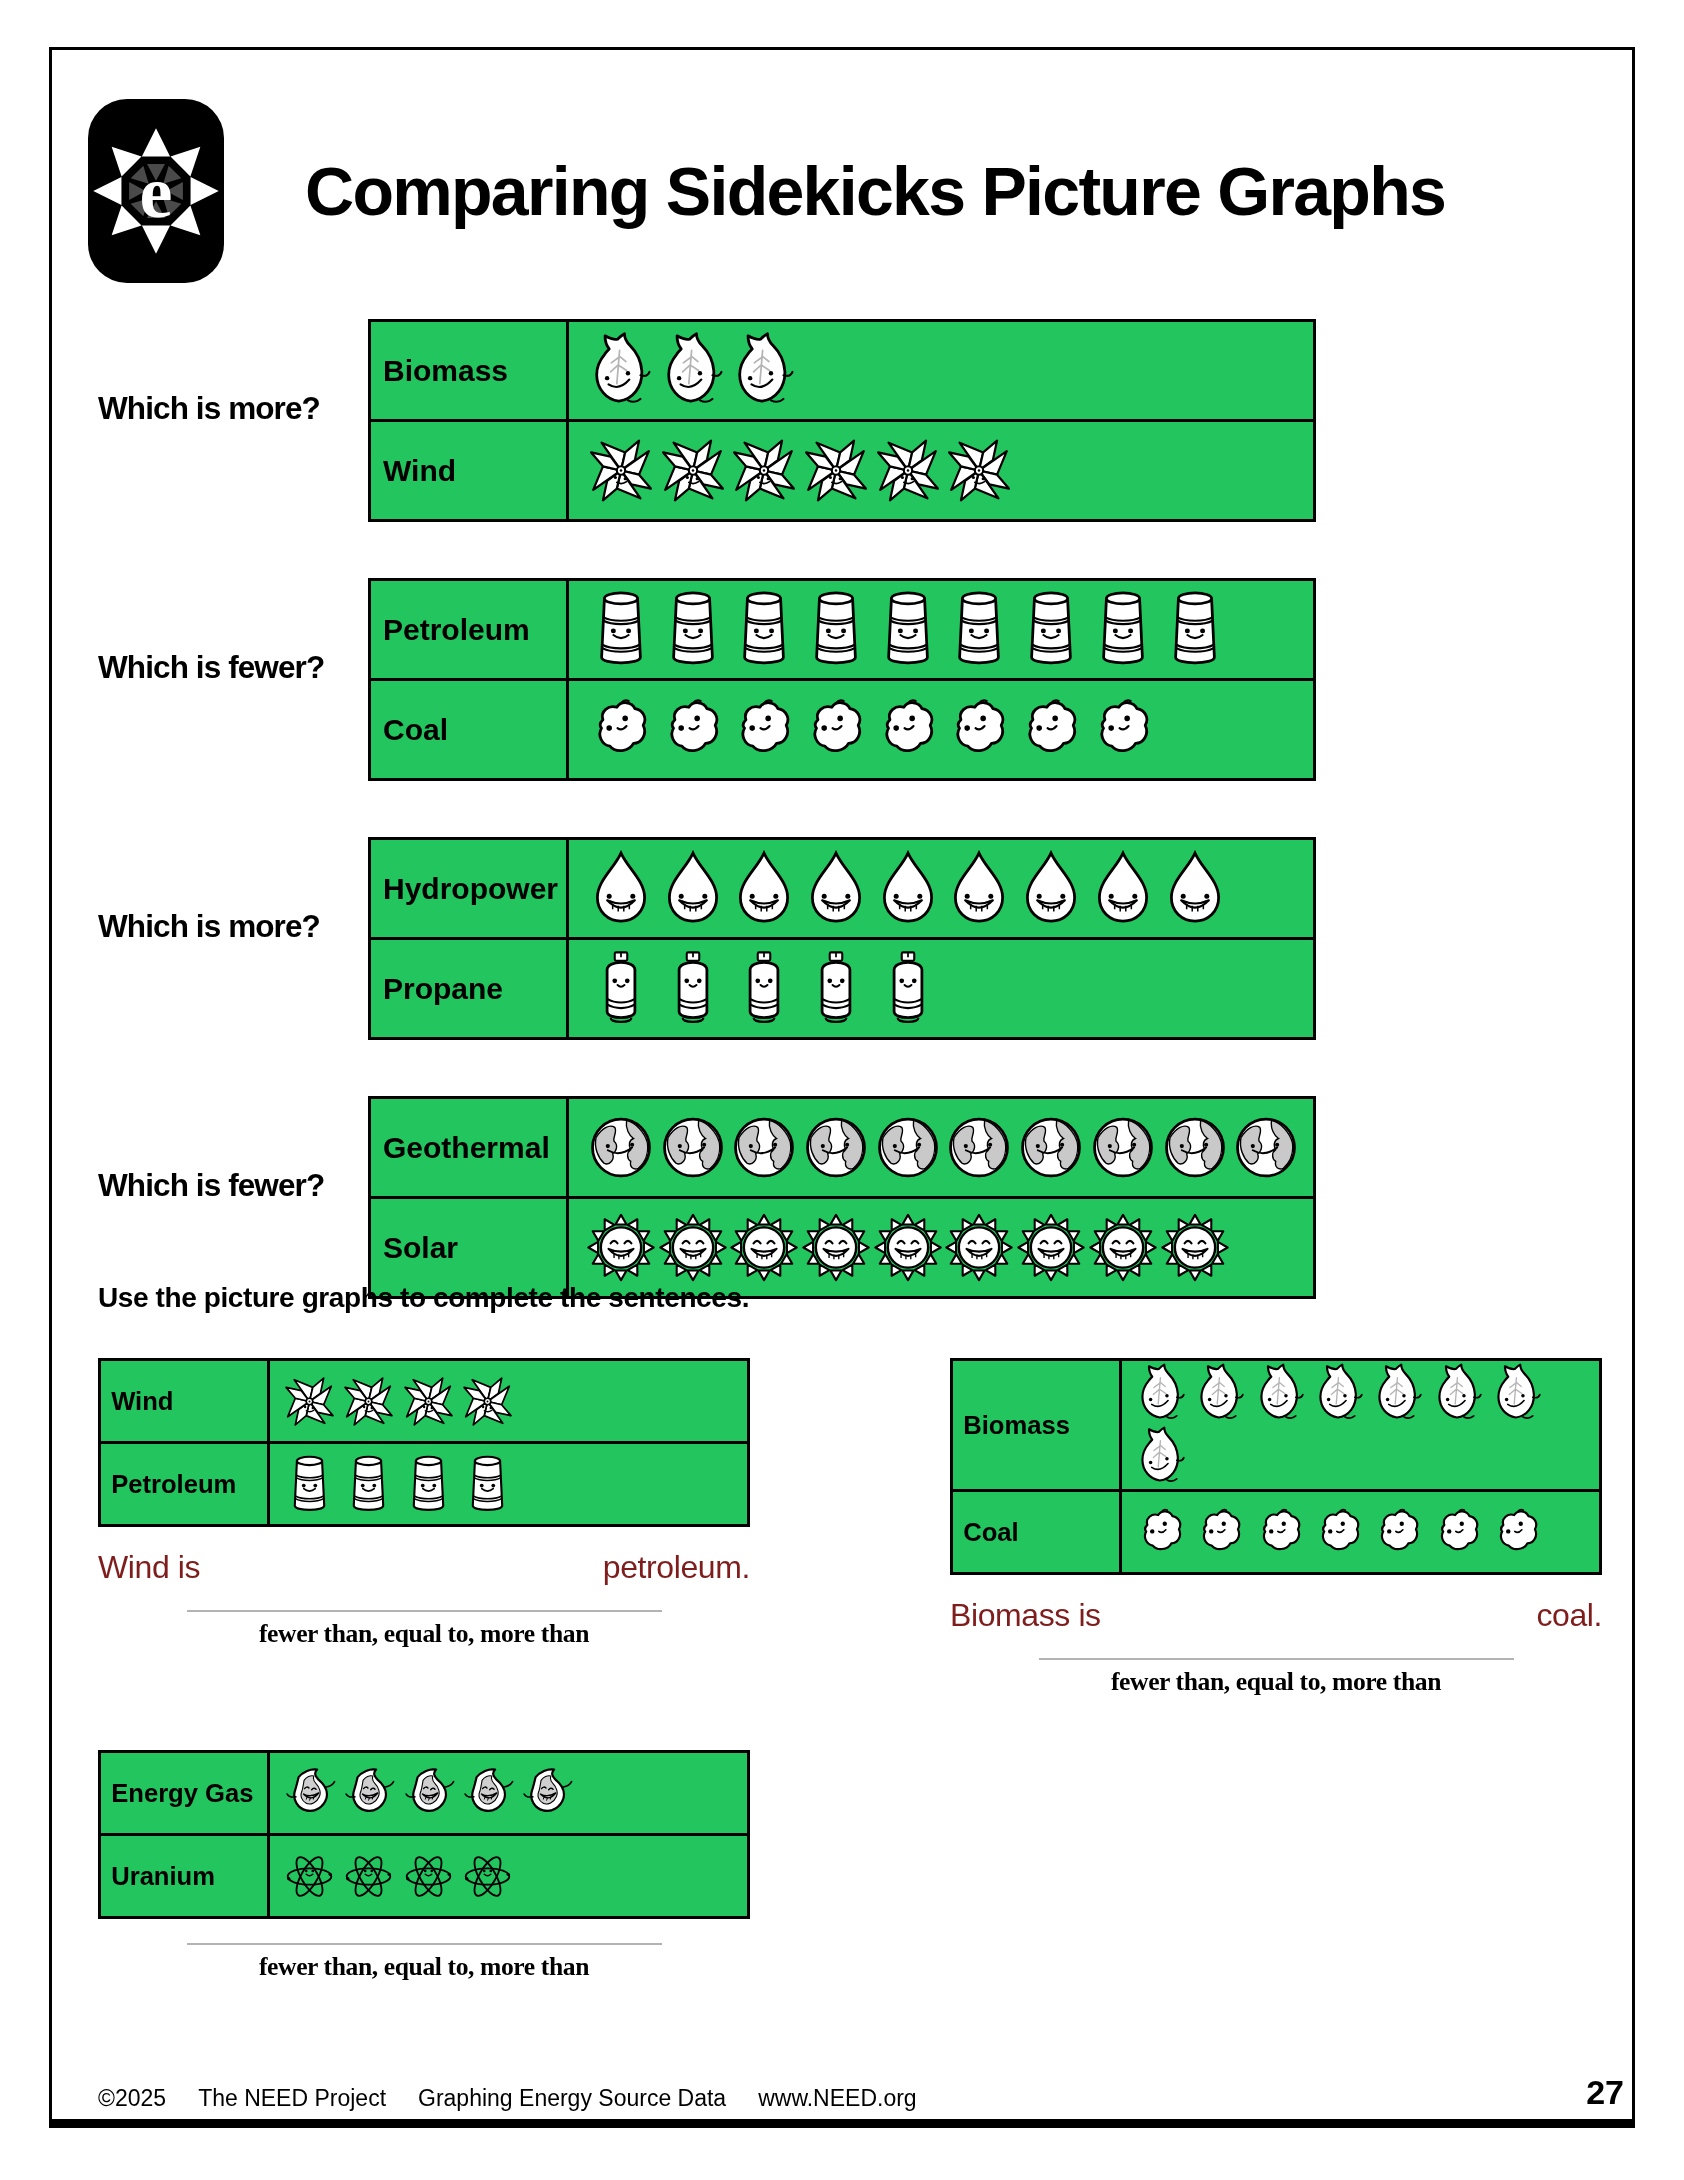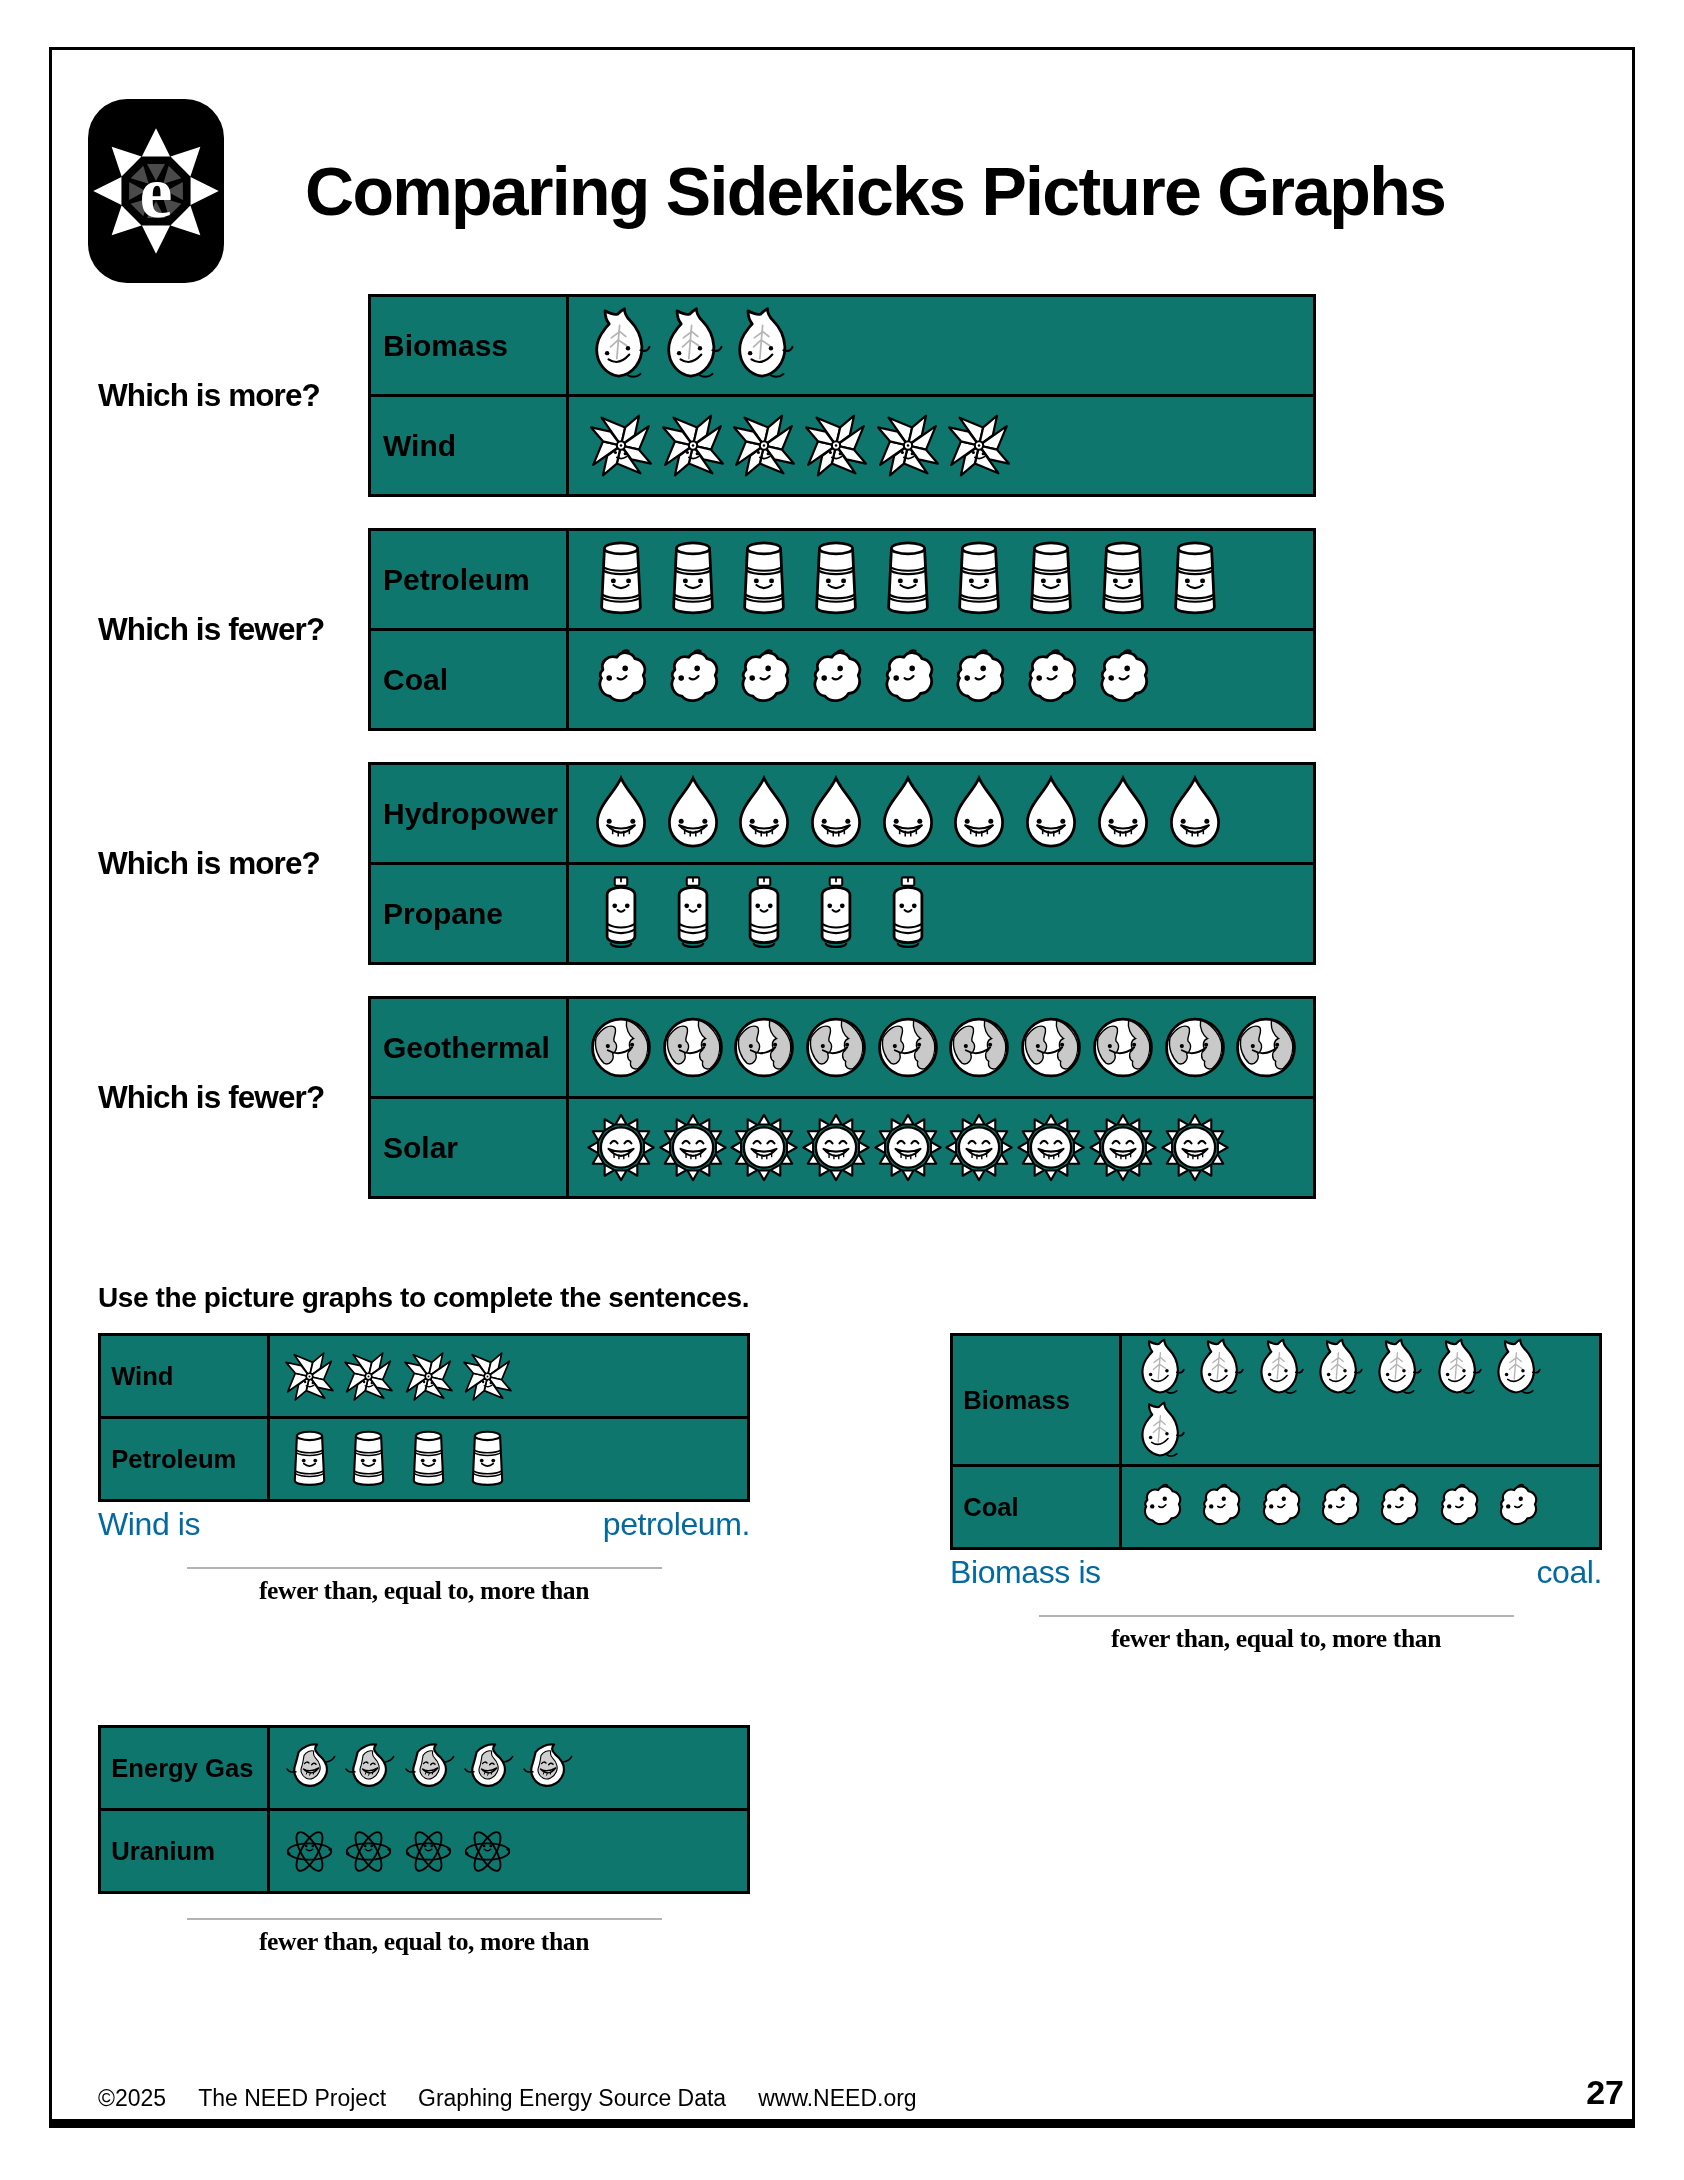--- a/index.html
+++ b/index.html
@@ -10,39 +10,39 @@
   
   .header{position:absolute;left:88px;top:99px;height:184px;display:flex;align-items:center;}
   .logo{width:136px;height:184px;border-radius:39px;background:#000;
         display:flex;align-items:center;justify-content:center;margin-right:81px;flex:0 0 auto;}
   .title{font-size:68px;font-weight:bold;letter-spacing:-1.7px;white-space:nowrap;}
   
   .comparisons{position:absolute;left:98px;top:294px;width:1218px;
                display:flex;flex-direction:column;gap:31px;}
   .comparison-block{display:flex;align-items:center;}
   .question{width:270px;font-weight:bold;font-size:31.5px;letter-spacing:-0.9px;flex:0 0 auto;}
-  table.graph-table{border-collapse:collapse;background:#0f766e;table-layout:fixed;}
+  table.graph-table{border-collapse:collapse;background:#22c55e;table-layout:fixed;margin-top:25px;}
   table.graph-table td{border:3.4px solid #000;vertical-align:middle;}
   table.main{width:948px;}
   table.main td{height:95px;}
   table.main td.row-label{width:182px;font-size:30px;font-weight:bold;padding-left:12px;}
   table.main td.row-icons{padding-left:17px;}
   
   .instruction{position:absolute;left:98px;top:1282px;font-size:28px;font-weight:bold;letter-spacing:-0.4px;}
   
   .exercise{position:absolute;width:652px;}
   .ex-0{left:98px;top:1333px;}
   .ex-1{left:950px;top:1333px;}
   .ex-2{left:98px;top:1725px;}
   table.small{width:652px;}
   table.small td{height:78px;}
   table.small td.row-label{width:155px;font-size:25.6px;font-weight:bold;padding-left:10.2px;}
   table.small td.row-icons{padding-left:12px;}
-  .sentence{display:flex;justify-content:space-between;margin-top:4px;
-            font-size:32px;font-weight:400;letter-spacing:-0.4px;color:#0369a1;}
+  .sentence{display:flex;justify-content:space-between;margin-top:22px;
+            font-size:32px;font-weight:400;letter-spacing:-0.4px;color:#7f1d1d;}
   .word-bank{width:475px;margin:24px auto 0;text-align:center;}
   .bank-line{border-top:2.6px solid #b3b3b3;height:0;}
   .bank-text{font-weight:bold;font-size:25.6px;margin-top:6.8px;letter-spacing:-0.4px;font-family:Liberation Serif, serif;}
   
   .pic{display:inline-block;vertical-align:middle;}
   .pic-main{width:70px;height:83px;margin-right:1.7px;}
   .pic-small{width:55px;height:63px;margin-right:4.3px;}
   
   .footer{position:absolute;left:98px;top:2085px;display:flex;gap:32px;font-size:23px;}
   .page-number{position:absolute;right:61px;top:2073px;font-size:34px;font-weight:bold;}

